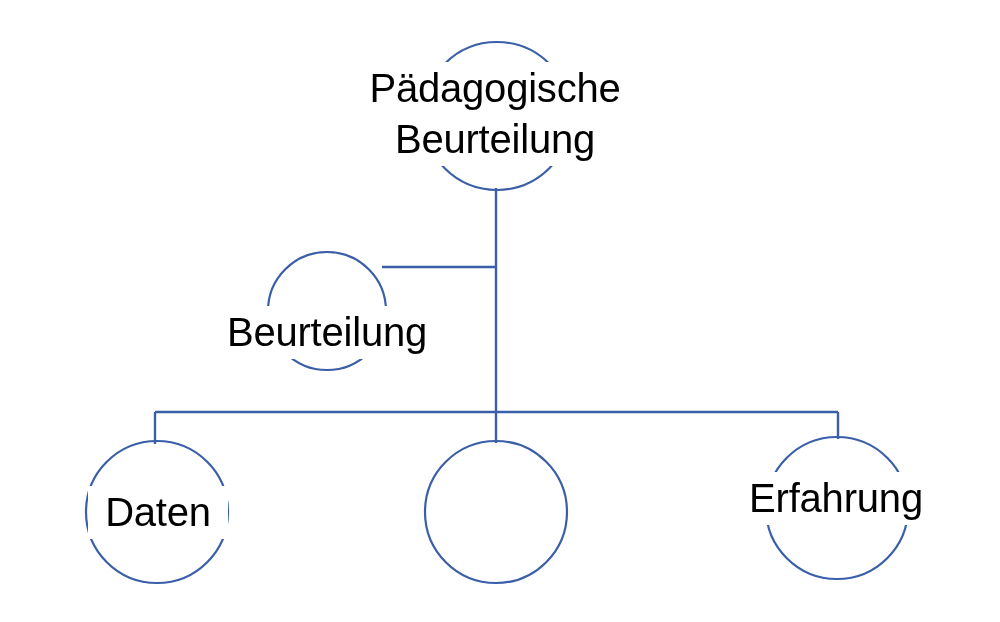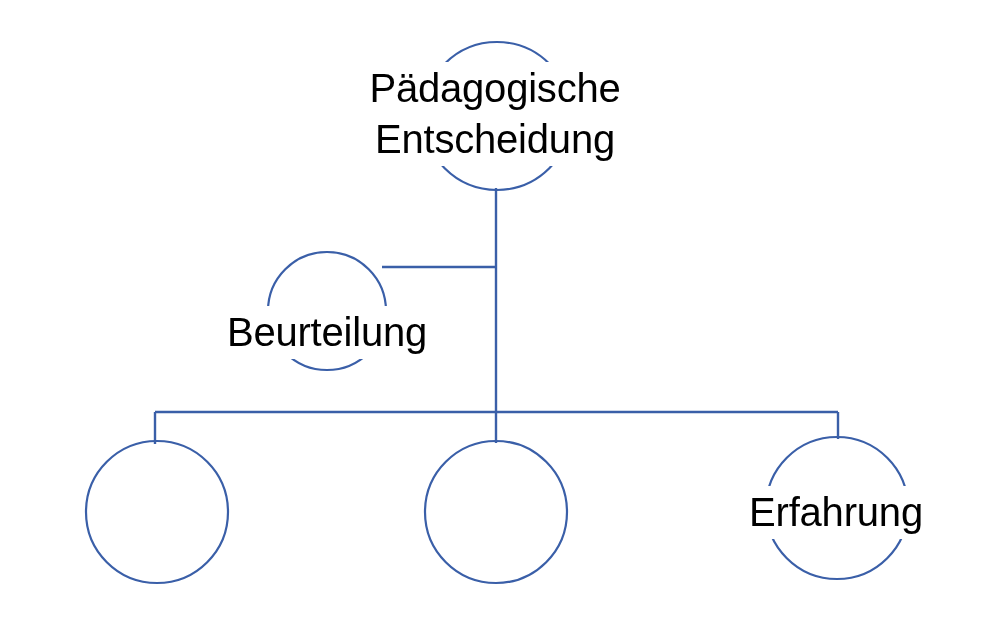--- a/index.html
+++ b/index.html
@@ -60,21 +60,21 @@
   }
   #label-evidenz {
     left: 398px;
     top: 486px;
     width: 196px;
     font-size: 40px;
     padding: 1px 0;
   }
   #label-erfahrung {
     left: 712px;
-    top: 486px;
+    top: 472px;
     width: 248px;
     font-size: 40px;
     padding: 1px 0;
     text-align: center;
   }
 </style>
 </head>
 <body>
 
 <div id="diagram-canvas">
@@ -96,21 +96,22 @@
     <circle cx="327" cy="311" r="59" fill="none" stroke="#3A5FA8" stroke-width="2.2"></circle>
 
     <circle cx="157" cy="512" r="71" fill="none" stroke="#3A5FA8" stroke-width="2.2"></circle>
 
     <circle cx="496" cy="512" r="71" fill="none" stroke="#3A5FA8" stroke-width="2.2"></circle>
 
     <circle cx="837" cy="508" r="71" fill="none" stroke="#3A5FA8" stroke-width="2.2"></circle>
   </svg>
 
   <div class="node-label" id="label-paedagogische-entscheidung">Pädagogische
-Entscheidung</div>
+Beurteilung</div>
 
   <div class="node-label" id="label-beurteilung">Beurteilung</div>
 
+  <div class="node-label" id="label-daten">Daten</div>
 
 
   <div class="node-label" id="label-erfahrung">Erfahrung</div>
 
 </div>
 
 </body></html>

